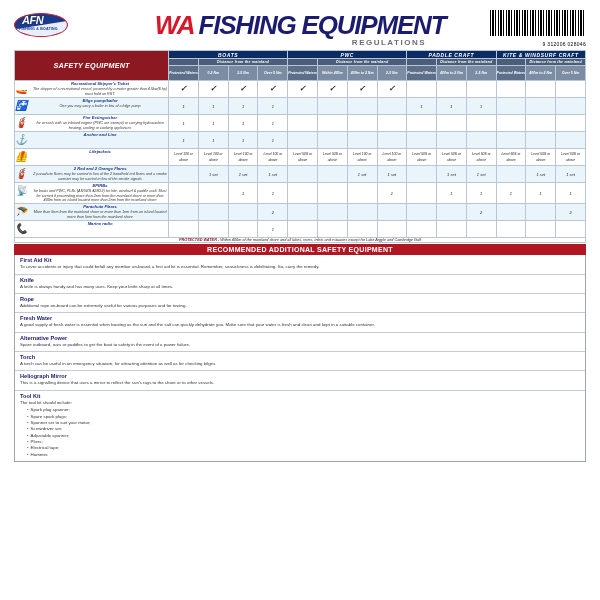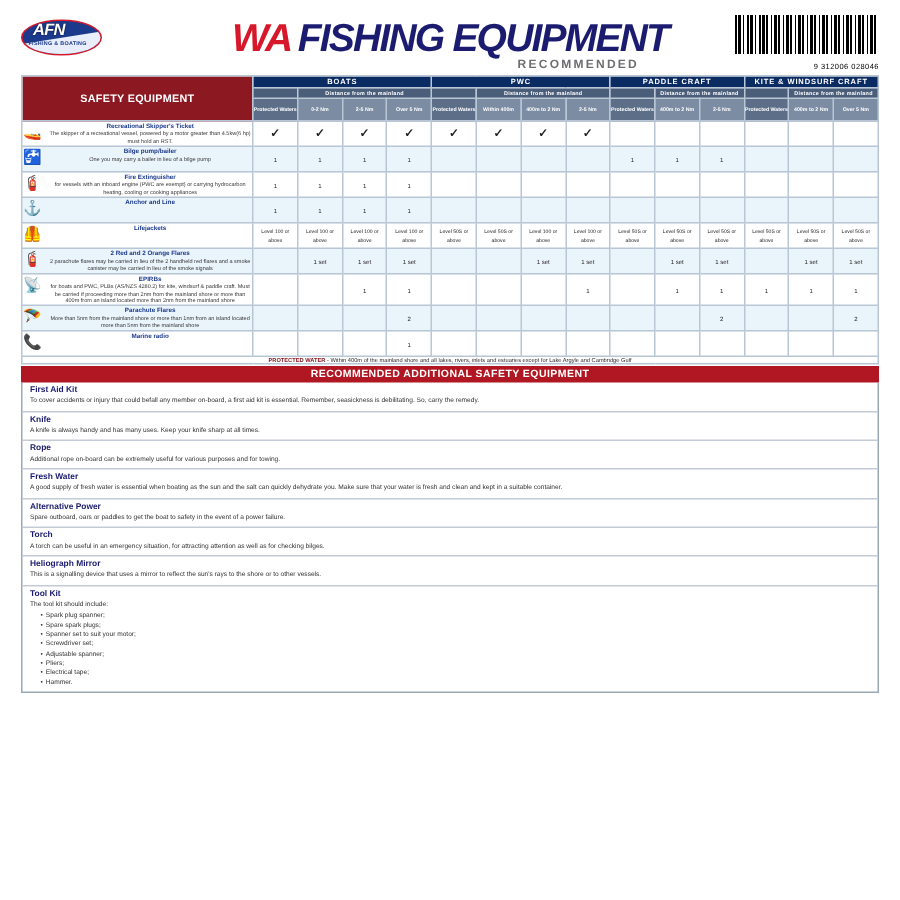--- a/index.html
+++ b/index.html
@@ -109,20 +109,21 @@
     color: #000;
     margin-top: 1px;
   }
 
   
   table.matrix {
     width: 100%;
     border-collapse: collapse;
     table-layout: fixed;
     font-size: 4.2px;
+    font-style: italic;
   }
   table.matrix td, table.matrix th {
     border: 0.5px solid #b9c6d6;
     padding: 0;
     vertical-align: middle;
     text-align: center;
   }
   .hdr-left {
     background: #8c1822;
     color: #fff;
@@ -256,21 +257,21 @@
         <div class="logo-oval"></div>
         <div class="logo-text">AFN</div>
         <div class="logo-sub">FISHING &amp; BOATING</div>
       </div>
     </div>
     <div class="title-block">
       <div class="title-line">
         <span class="title-wa">WA</span>
         <span class="title-main">FISHING EQUIPMENT</span>
       </div>
-      <div class="title-sub">RECOMMENDED</div>
+      <div class="title-sub">REGULATIONS</div>
     </div>
     <div class="barcode-wrap">
       <div class="barcode"></div>
       <div class="barcode-num">9  312006   028046</div>
     </div>
   </div>
 
   <table class="matrix">
     <colgroup>
       <col style="width:27%">

